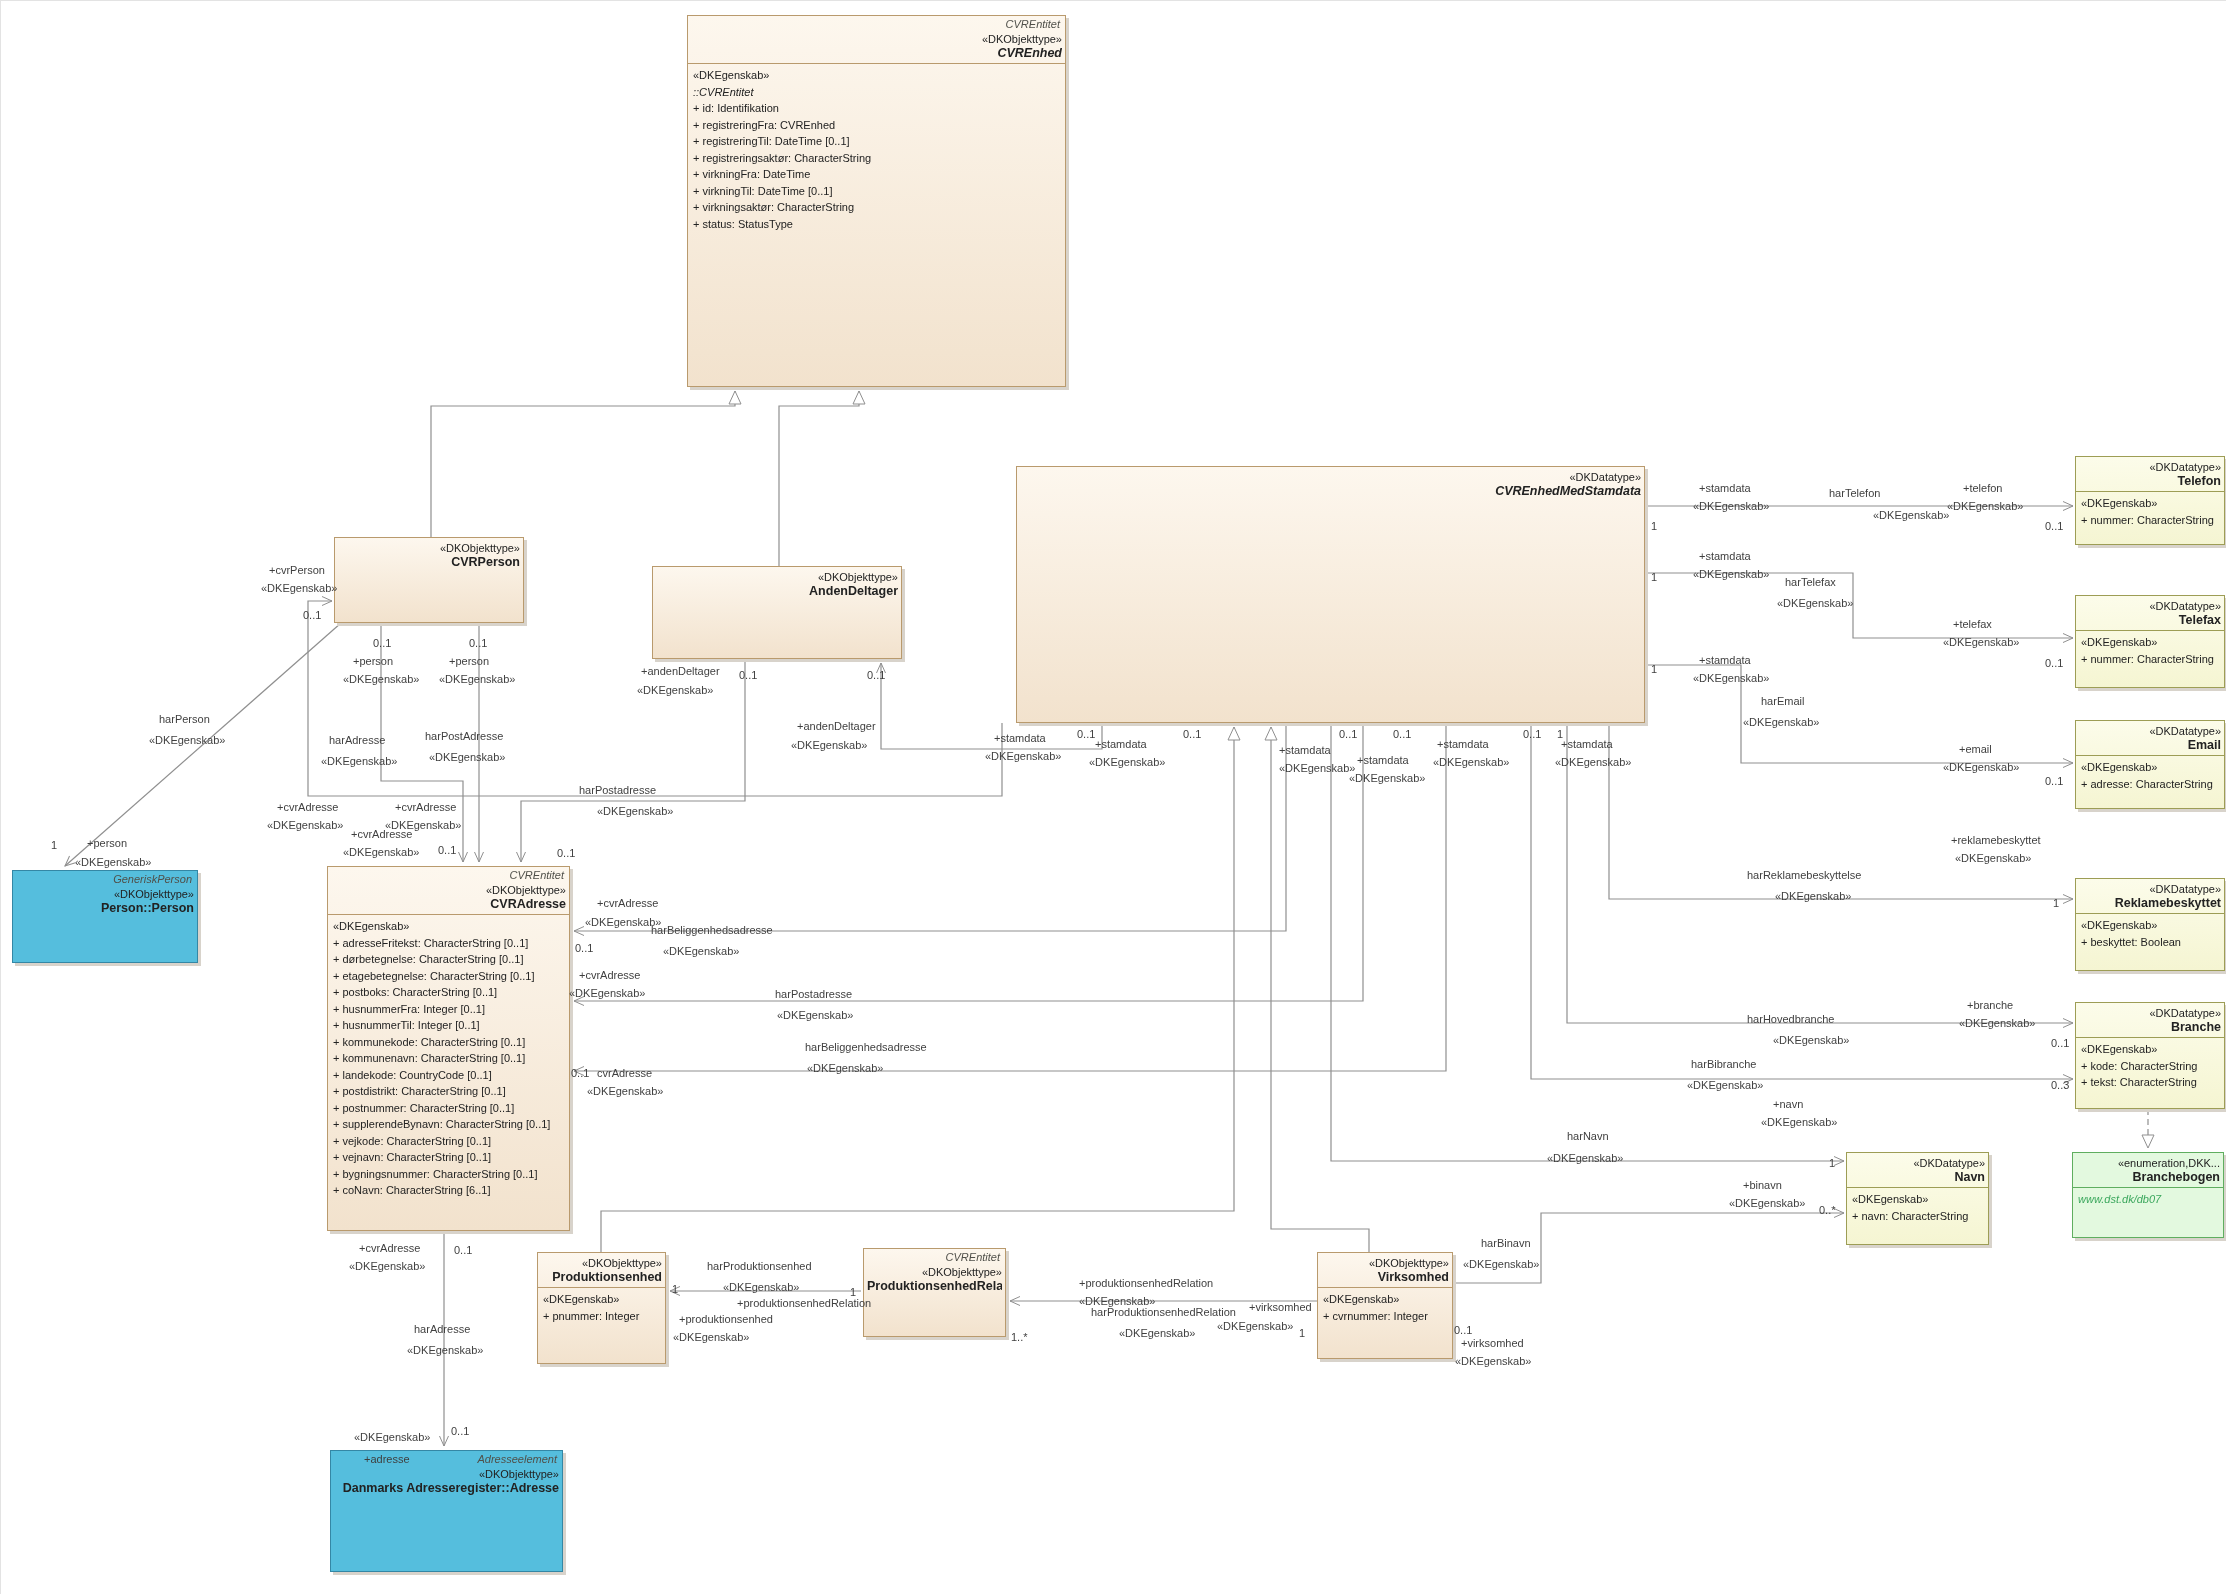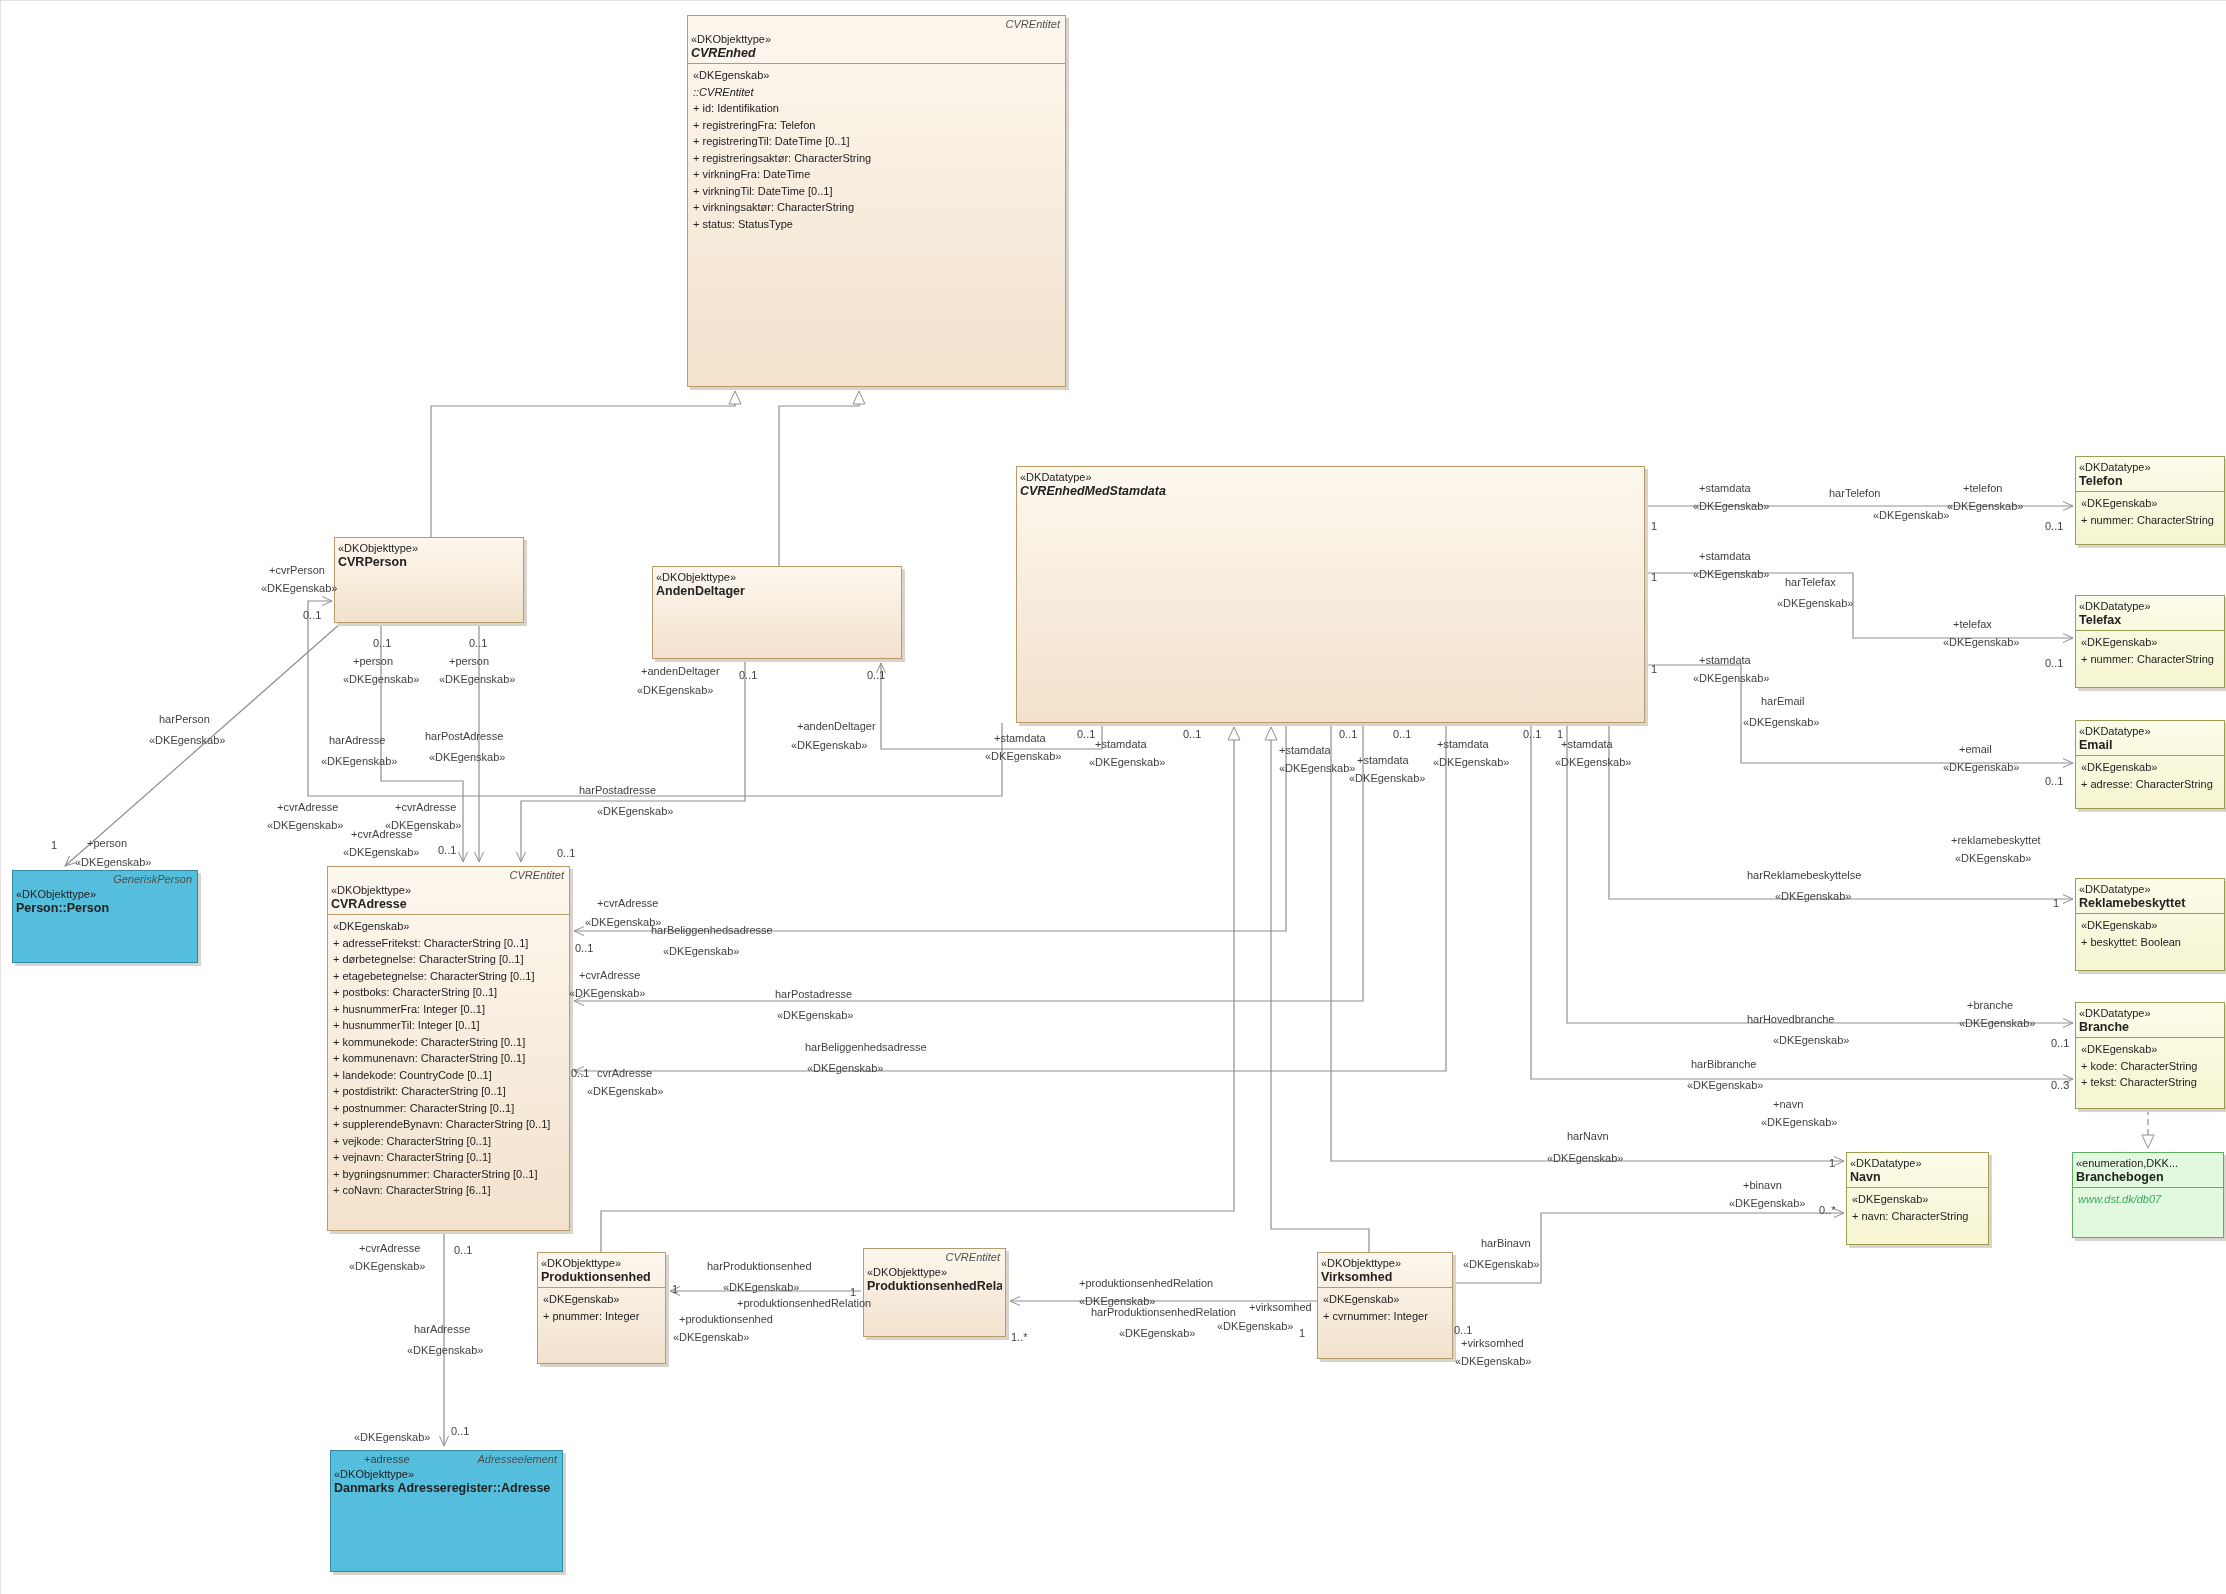--- a/index.html
+++ b/index.html
@@ -4,21 +4,21 @@
 <style>
   html,body{margin:0;padding:0;background:#fff;font-family:"Liberation Sans",sans-serif;}
   #canvas{position:relative;width:2226px;height:1594px;background:var(--bg,#fff);overflow:hidden;border:1px solid #e3e3e3;}
   #edges{position:absolute;left:0;top:0;z-index:1;}
   .node{position:absolute;z-index:2;box-sizing:border-box;display:flex;flex-direction:column;
         border:1px solid var(--beige-border);background:linear-gradient(180deg,var(--beige-fill),var(--beige-fill2));
         box-shadow:3px 3px 0 var(--shadow);color:#222;font-size:11px;}
   .node.yellow{background:linear-gradient(180deg,#fcfcea,var(--yellow-fill));border-color:var(--yellow-border);}
   .node.green{background:var(--green-fill);border-color:var(--green-border);}
   .node.blue{background:var(--blue-fill);border-color:var(--blue-border);}
-  .head{position:relative;text-align:left;padding:4px 3px 3px;}
+  .head{position:relative;text-align:right;padding:4px 3px 3px;}
   .node.tagged .stereo{margin-top:13px;}
   .tag{position:absolute;top:2px;right:5px;font-style:italic;font-size:11px;color:#50504a;}
   .stereo{font-size:11px;}
   .nm{font-weight:bold;font-size:12.5px;margin-top:1px;white-space:nowrap;overflow:hidden;}
   .nm.it{font-style:italic;}
   .nm.wrap{white-space:normal;}
   .body{border-top:1px solid var(--beige-border);padding:3px 5px 2px;text-align:left;line-height:16.5px;flex:1;overflow:hidden;}
   .node.yellow .body{border-top-color:var(--yellow-border);}
   .node.green .body{border-top-color:var(--green-border);font-style:italic;}
   .hdr{white-space:nowrap;}
@@ -80,21 +80,21 @@
 <div class="node beige tagged" style="left: 686px; top: 14px; width: 379px; height: 372px;">
       <div class="tag">CVREntitet</div>
       <div class="head">
         <div class="stereo">«DKObjekttype»</div>
         <div class="nm it">CVREnhed</div>
       </div>
       <div class="body">
         <div class="hdr">«DKEgenskab»</div>
         <div class="sub">::CVREntitet</div>
         <div class="attr">+   id: Identifikation</div>
-        <div class="attr">+   registreringFra: Telefon</div>
+        <div class="attr">+   registreringFra: CVREnhed</div>
         <div class="attr">+   registreringTil: DateTime [0..1]</div>
         <div class="attr">+   registreringsaktør: CharacterString</div>
         <div class="attr">+   virkningFra: DateTime</div>
         <div class="attr">+   virkningTil: DateTime [0..1]</div>
         <div class="attr">+   virkningsaktør: CharacterString</div>
         <div class="attr">+   status: StatusType</div>
       </div>
     </div>
     <div class="node beige" style="left: 333px; top: 536px; width: 190px; height: 86px;">
       <div class="head">

